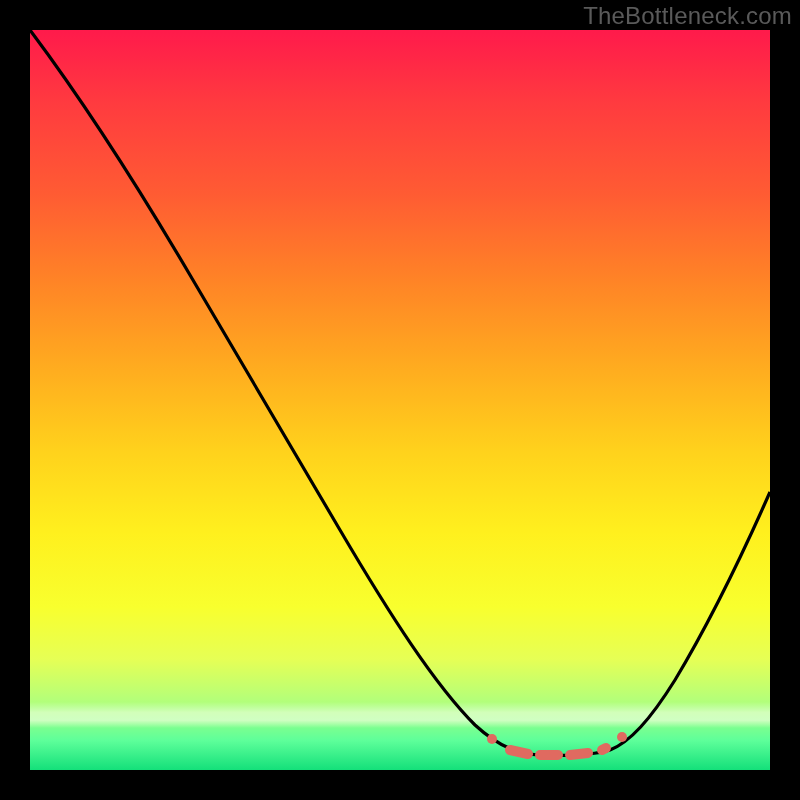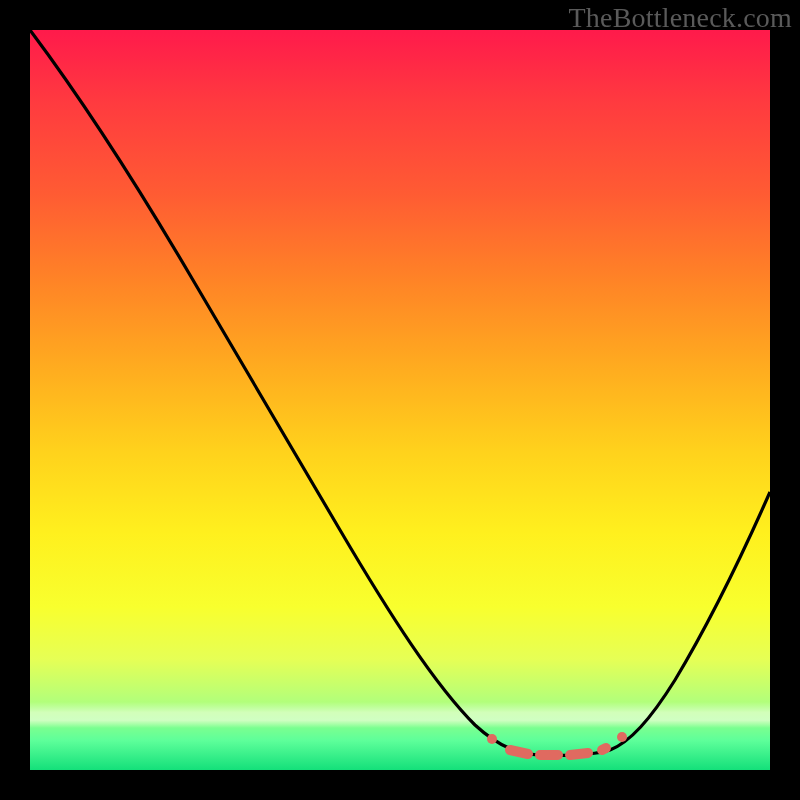--- a/index.html
+++ b/index.html
@@ -15,25 +15,24 @@
     position: relative;
     width: 800px;
     height: 800px;
     background: #000;
   }
   .watermark {
     position: absolute;
     top: 2px;
     right: 8px;
     color: #5a5a5a;
-    font-size: 28px;
+    font-size: 24px;
     font-weight: 400;
     letter-spacing: 0.2px;
     z-index: 5;
-    font-family: Liberation Serif, serif;
   }
   .plot-area {
     position: absolute;
     left: 30px;
     top: 30px;
     width: 740px;
     height: 740px;
     overflow: hidden;
   }
   

